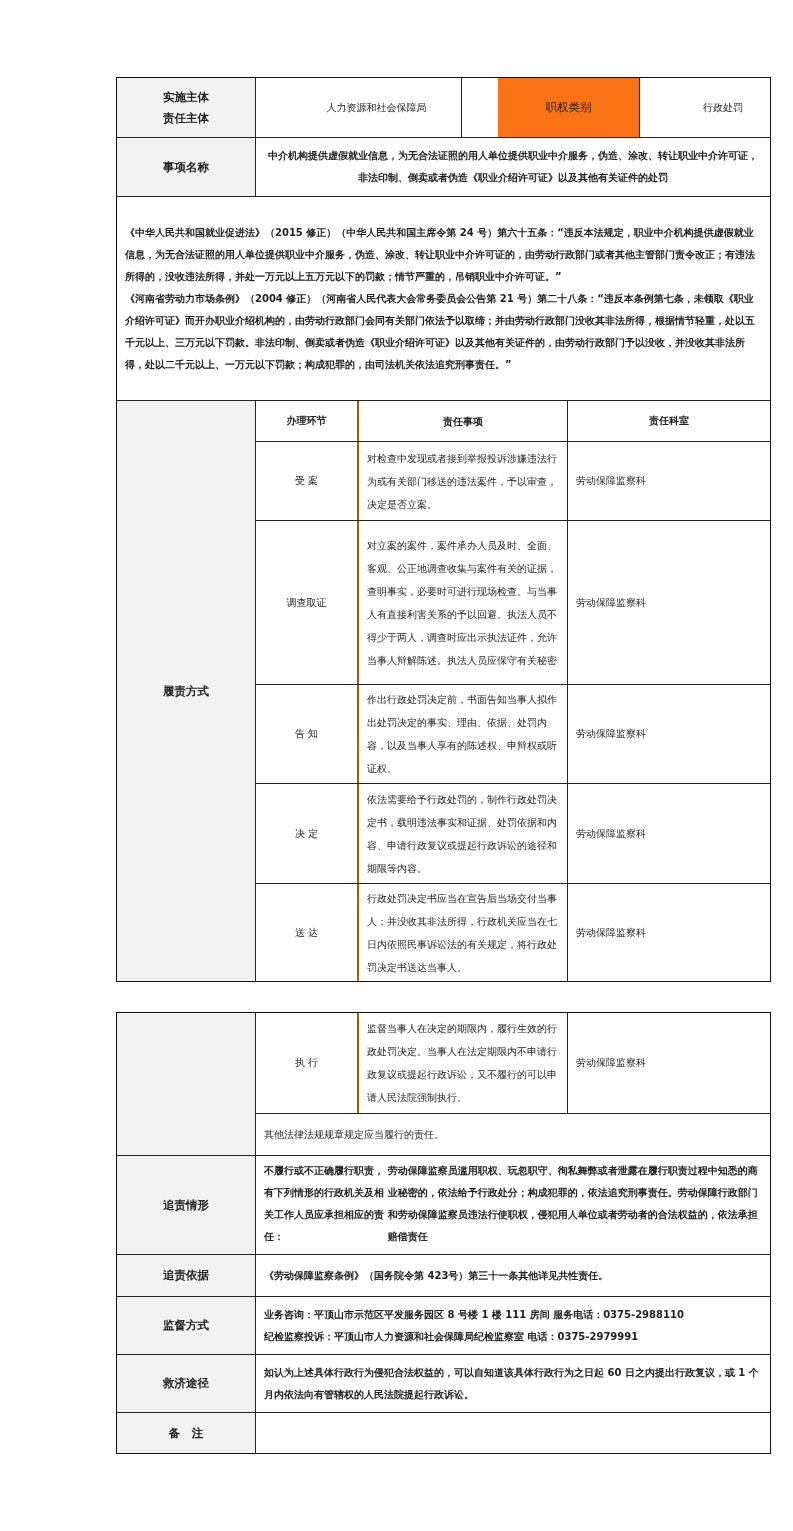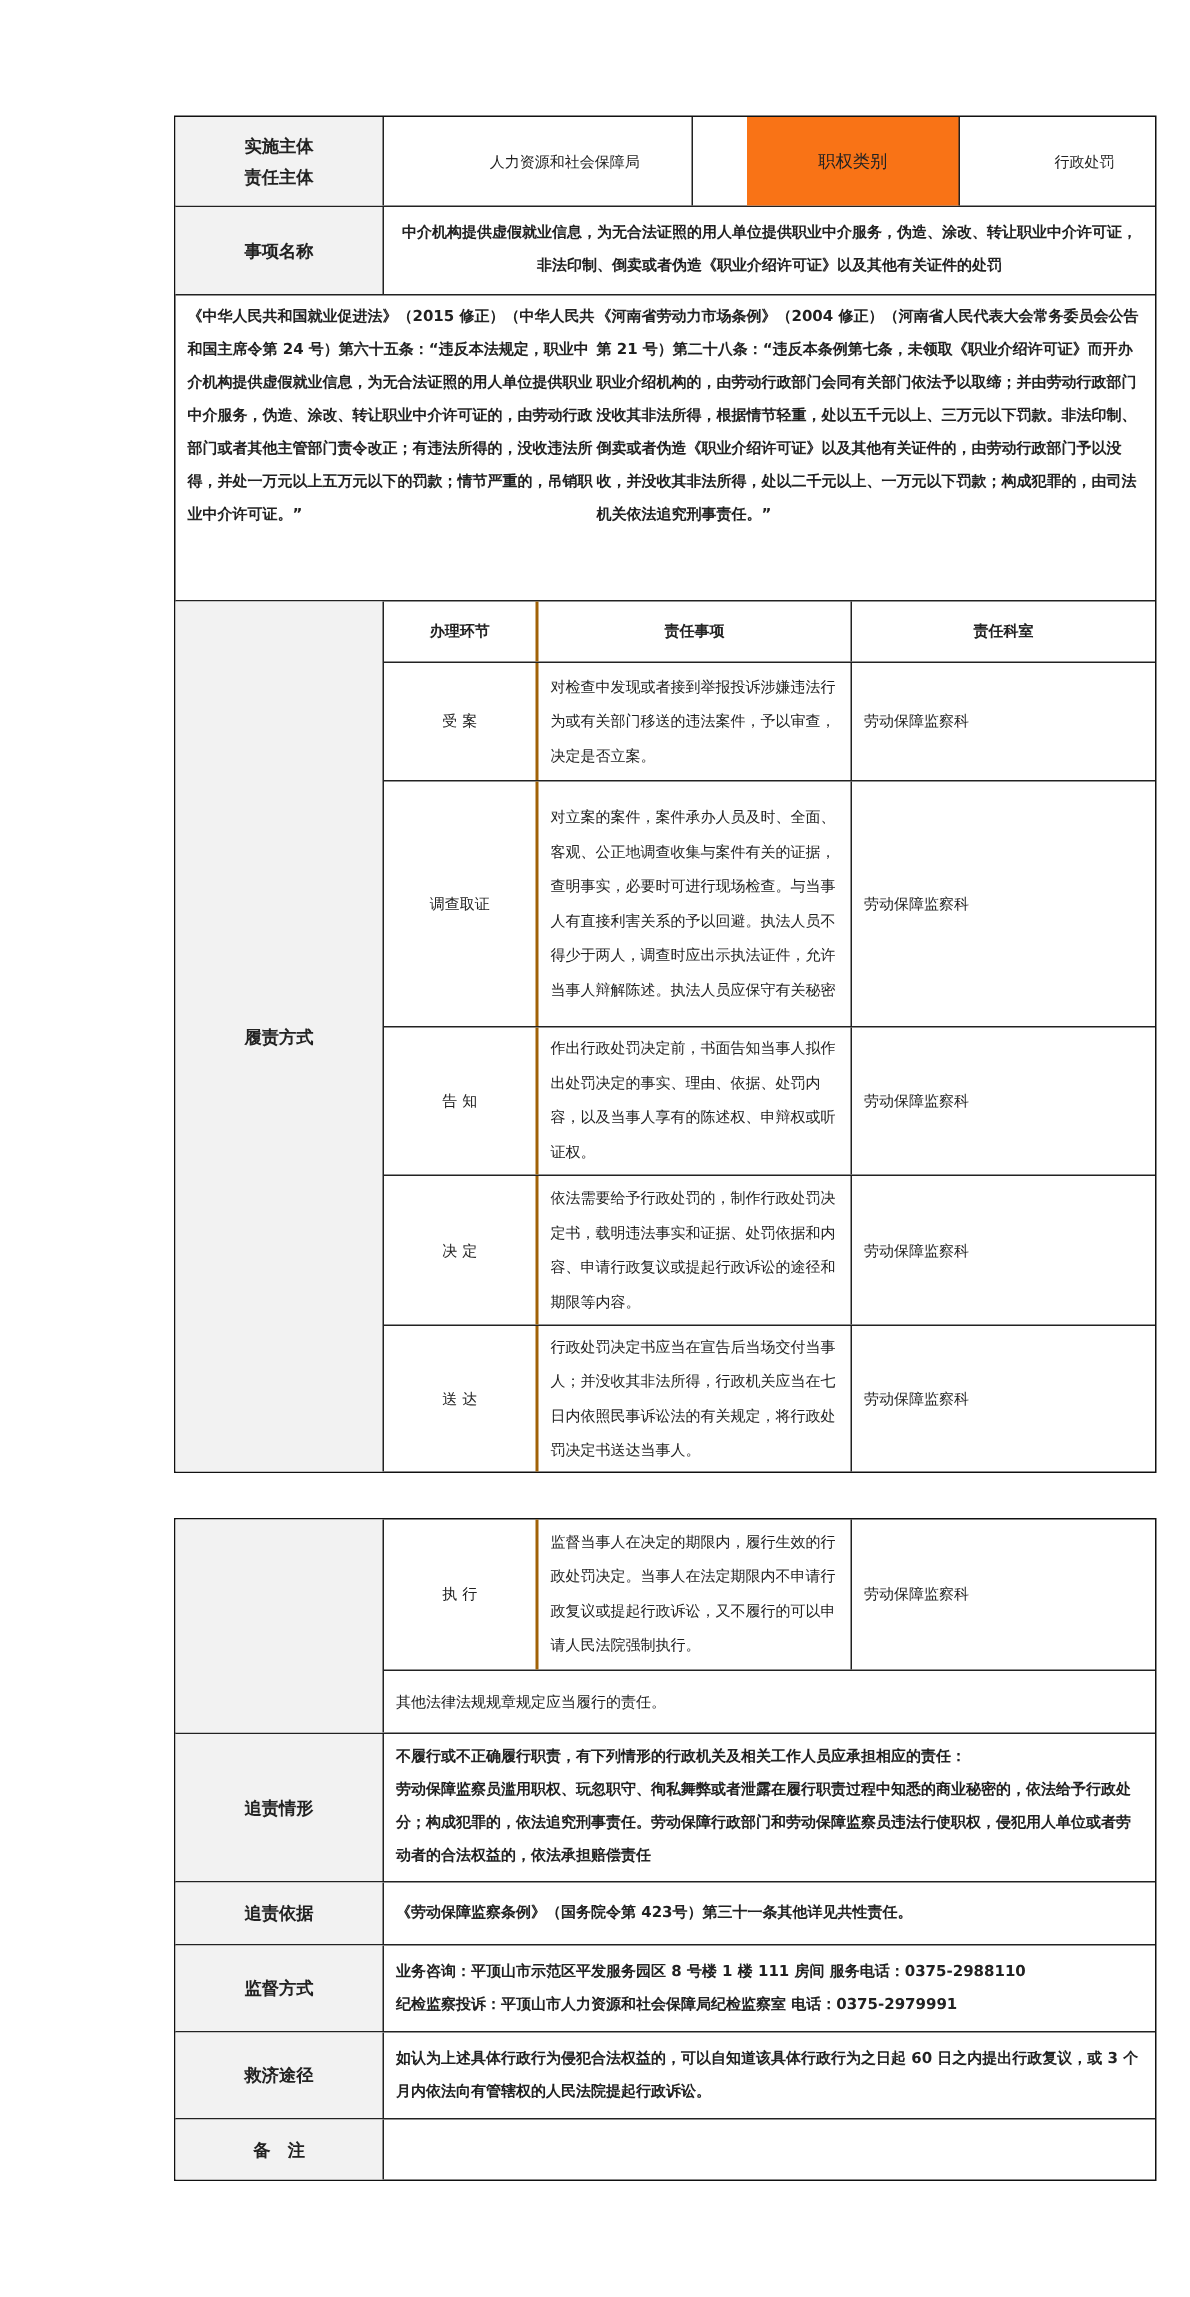--- a/index.html
+++ b/index.html
@@ -31,21 +31,21 @@
     </div>
     <div class="cell" style="width:170px;border-right:1px solid #222;justify-content:center;">人力资源和社会保障局</div>
     <div class="cell" style="width:142px;background:#f97316;border-right:1px solid #222;justify-content:center;font-weight:normal;font-size:11.5px;">职权类别</div>
     <div class="cell" style="flex:1;justify-content:center;">行政处罚</div>
   </div>
   <div class="row" style="height:59px;">
     <div class="lbl">事项名称</div>
     <div class="val center">中介机构提供虚假就业信息，为无合法证照的用人单位提供职业中介服务，伪造、涂改、转让职业中介许可证，非法印制、倒卖或者伪造《职业介绍许可证》以及其他有关证件的处罚</div>
   </div>
   <div class="row" style="height:204px;">
-    <div class="val" style="flex-direction:row;align-items:flex-start;justify-content:center;">
+    <div class="val" style="flex-direction:column;align-items:flex-start;justify-content:center;">
       <div>《中华人民共和国就业促进法》（2015 修正）（中华人民共和国主席令第 24 号）第六十五条：“违反本法规定，职业中介机构提供虚假就业信息，为无合法证照的用人单位提供职业中介服务，伪造、涂改、转让职业中介许可证的，由劳动行政部门或者其他主管部门责令改正；有违法所得的，没收违法所得，并处一万元以上五万元以下的罚款；情节严重的，吊销职业中介许可证。”</div>
       <div>《河南省劳动力市场条例》（2004 修正）（河南省人民代表大会常务委员会公告第 21 号）第二十八条：“违反本条例第七条，未领取《职业介绍许可证》而开办职业介绍机构的，由劳动行政部门会同有关部门依法予以取缔；并由劳动行政部门没收其非法所得，根据情节轻重，处以五千元以上、三万元以下罚款。非法印制、倒卖或者伪造《职业介绍许可证》以及其他有关证件的，由劳动行政部门予以没收，并没收其非法所得，处以二千元以上、一万元以下罚款；构成犯罪的，由司法机关依法追究刑事责任。”</div>
     </div>
   </div>
   <div class="row" style="height:580px;">
     <div class="lbl">履责方式</div>
     <div class="nested">
       <div class="nrow" style="height:41px;">
         <div class="cell c1 hdr">办理环节</div>
         <div class="cell c2 hdr">责任事项</div>
@@ -89,37 +89,37 @@
         <div class="cell c2">监督当事人在决定的期限内，履行生效的行政处罚决定。当事人在法定期限内不申请行政复议或提起行政诉讼，又不履行的可以申请人民法院强制执行。</div>
         <div class="cell c3">劳动保障监察科</div>
       </div>
       <div class="nrow" style="flex:1;">
         <div class="nfull">其他法律法规规章规定应当履行的责任。</div>
       </div>
     </div>
   </div>
   <div class="row" style="height:99px;">
     <div class="lbl">追责情形</div>
-    <div class="val" style="flex-direction:column;align-items:flex-start;justify-content:center;">
+    <div class="val" style="flex-direction:row;align-items:flex-start;justify-content:center;">
       <div>不履行或不正确履行职责，有下列情形的行政机关及相关工作人员应承担相应的责任：</div>
       <div>劳动保障监察员滥用职权、玩忽职守、徇私舞弊或者泄露在履行职责过程中知悉的商业秘密的，依法给予行政处分；构成犯罪的，依法追究刑事责任。劳动保障行政部门和劳动保障监察员违法行使职权，侵犯用人单位或者劳动者的合法权益的，依法承担赔偿责任</div>
     </div>
   </div>
   <div class="row" style="height:42px;">
     <div class="lbl">追责依据</div>
     <div class="val">《劳动保障监察条例》（国务院令第 423号）第三十一条其他详见共性责任。</div>
   </div>
   <div class="row" style="height:58px;">
     <div class="lbl">监督方式</div>
     <div class="val" style="flex-direction:column;align-items:flex-start;justify-content:center;">
       <div>业务咨询：平顶山市示范区平发服务园区 8 号楼 1 楼 111 房间 服务电话：0375-2988110</div>
       <div>纪检监察投诉：平顶山市人力资源和社会保障局纪检监察室 电话：0375-2979991</div>
     </div>
   </div>
   <div class="row" style="height:58px;">
     <div class="lbl">救济途径</div>
-    <div class="val">如认为上述具体行政行为侵犯合法权益的，可以自知道该具体行政行为之日起 60 日之内提出行政复议，或 3 个月内依法向有管辖权的人民法院提起行政诉讼。</div>
+    <div class="val">如认为上述具体行政行为侵犯合法权益的，可以自知道该具体行政行为之日起 60 日之内提出行政复议，或 1 个月内依法向有管辖权的人民法院提起行政诉讼。</div>
   </div>
   <div class="row" style="height:40px;">
     <div class="lbl">备　注</div>
     <div class="val"></div>
   </div>
 </div>
 
 </body></html>

